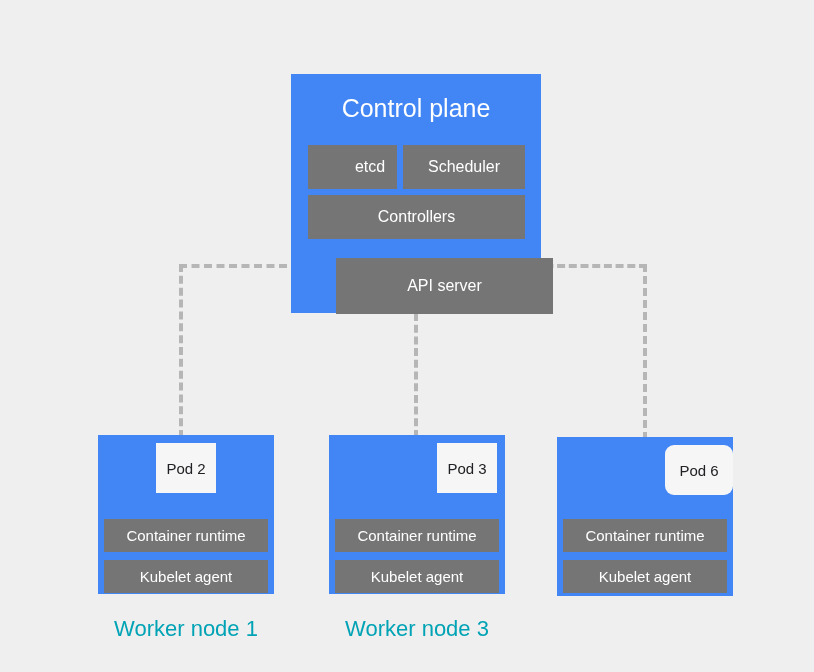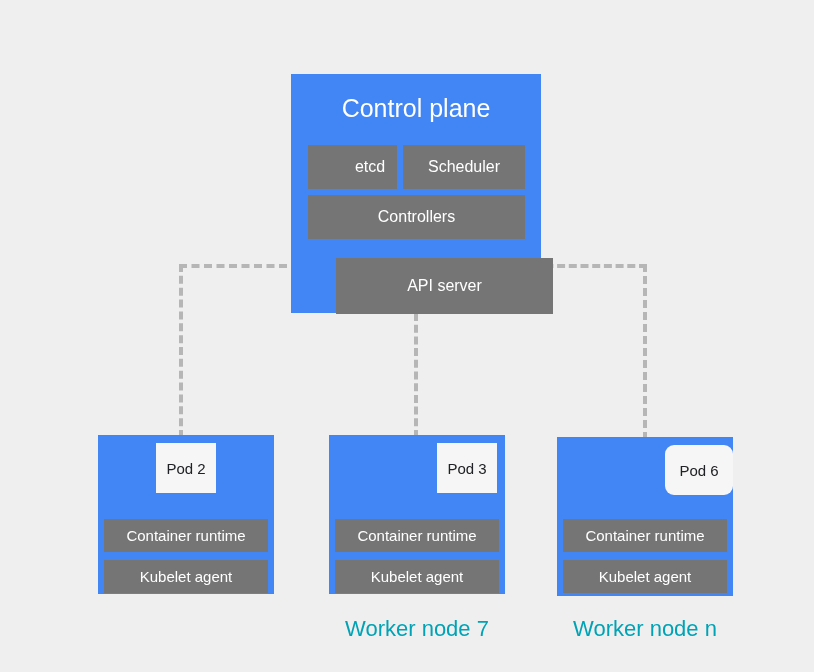--- a/index.html
+++ b/index.html
@@ -149,26 +149,26 @@
   </div>
   <div class="gray-box" id="cp-etcd">etcd</div>
   <div class="gray-box" id="cp-scheduler">Scheduler</div>
   <div class="gray-box" id="cp-controllers">Controllers</div>
   <div class="gray-box" id="cp-api-server">API server</div>
 
   <div class="blue-box" id="worker-node-1"></div>
   <div class="pod-box" id="wn1-pod4">Pod 2</div>
   <div class="gray-box" id="wn1-runtime">Container runtime</div>
   <div class="gray-box" id="wn1-kubelet">Kubelet agent</div>
+  <div class="node-label" id="label-node-1">Worker node 1</div>
 
   <div class="blue-box" id="worker-node-2"></div>
   <div class="pod-box" id="wn2-pod3">Pod 3</div>
   <div class="gray-box" id="wn2-runtime">Container runtime</div>
   <div class="gray-box" id="wn2-kubelet">Kubelet agent</div>
-  <div class="node-label" id="label-node-2">Worker node 7</div>
+  <div class="node-label" id="label-node-2">Worker node 3</div>
 
   <div class="blue-box" id="worker-node-n"></div>
   <div class="pod-box" id="wnn-pod6">Pod 6</div>
   <div class="gray-box" id="wnn-runtime">Container runtime</div>
   <div class="gray-box" id="wnn-kubelet">Kubelet agent</div>
-  <div class="node-label" id="label-node-n">Worker node n</div>
 
 </div>
 
 </body></html>

